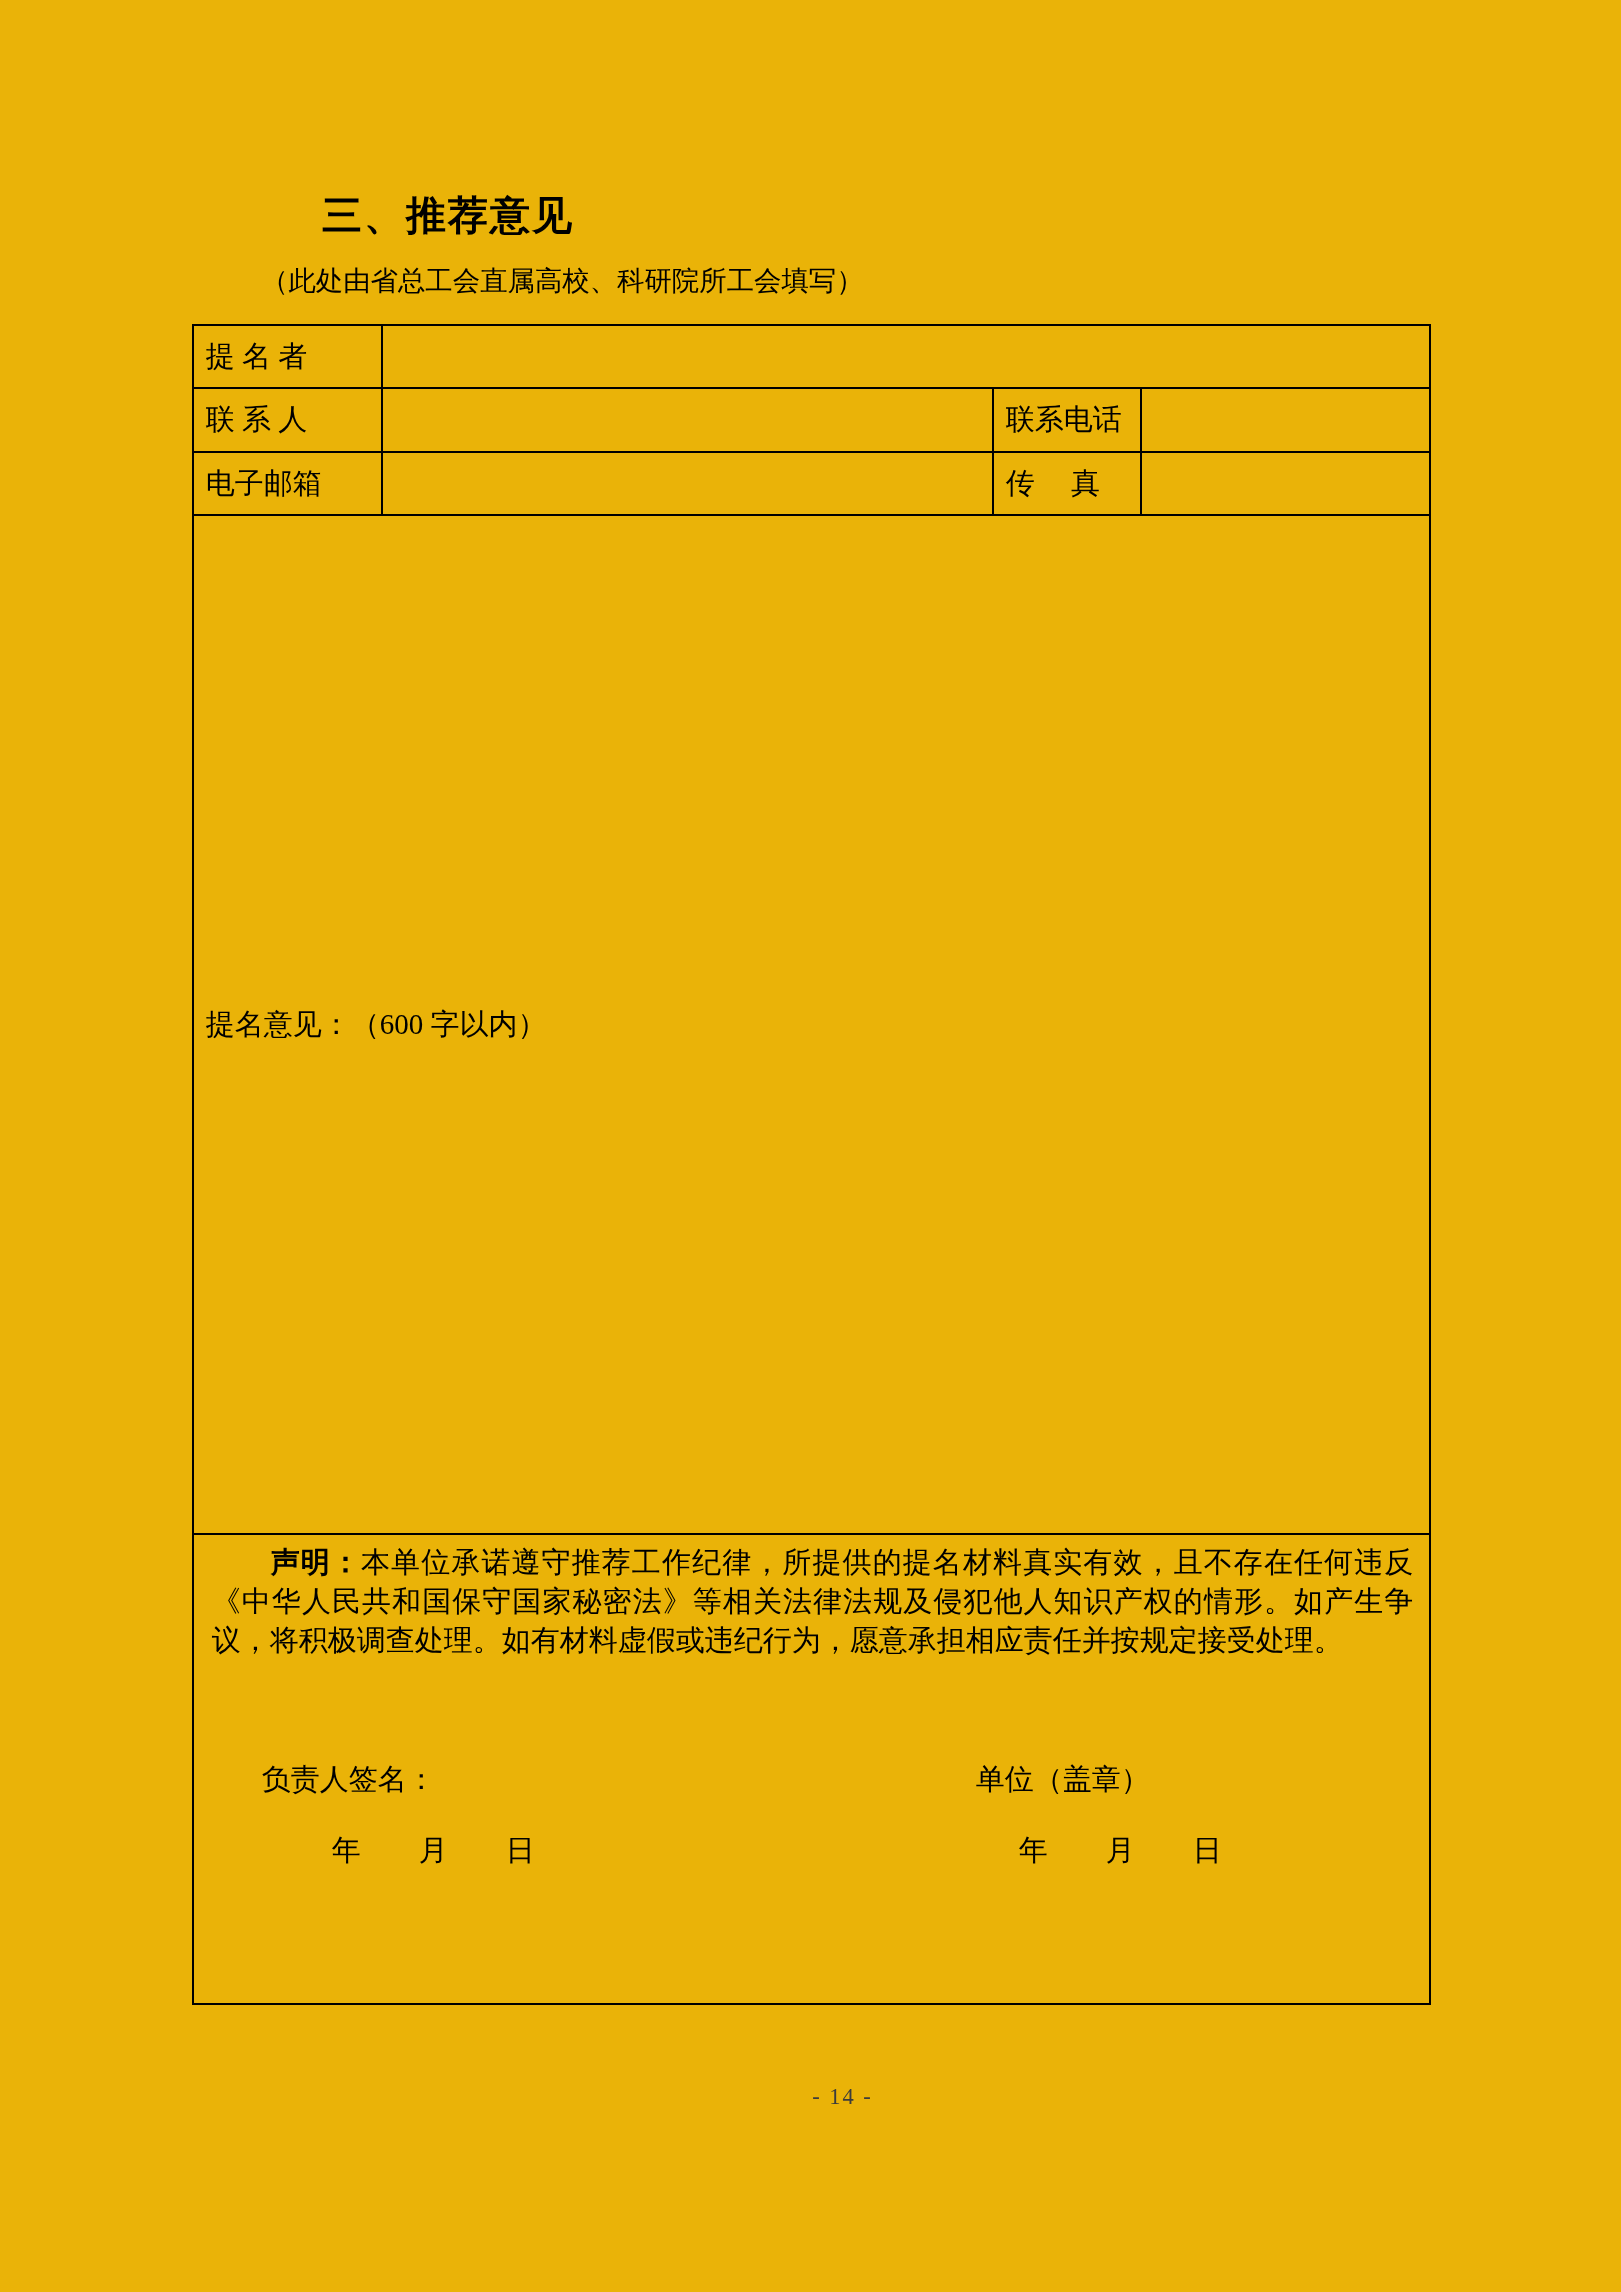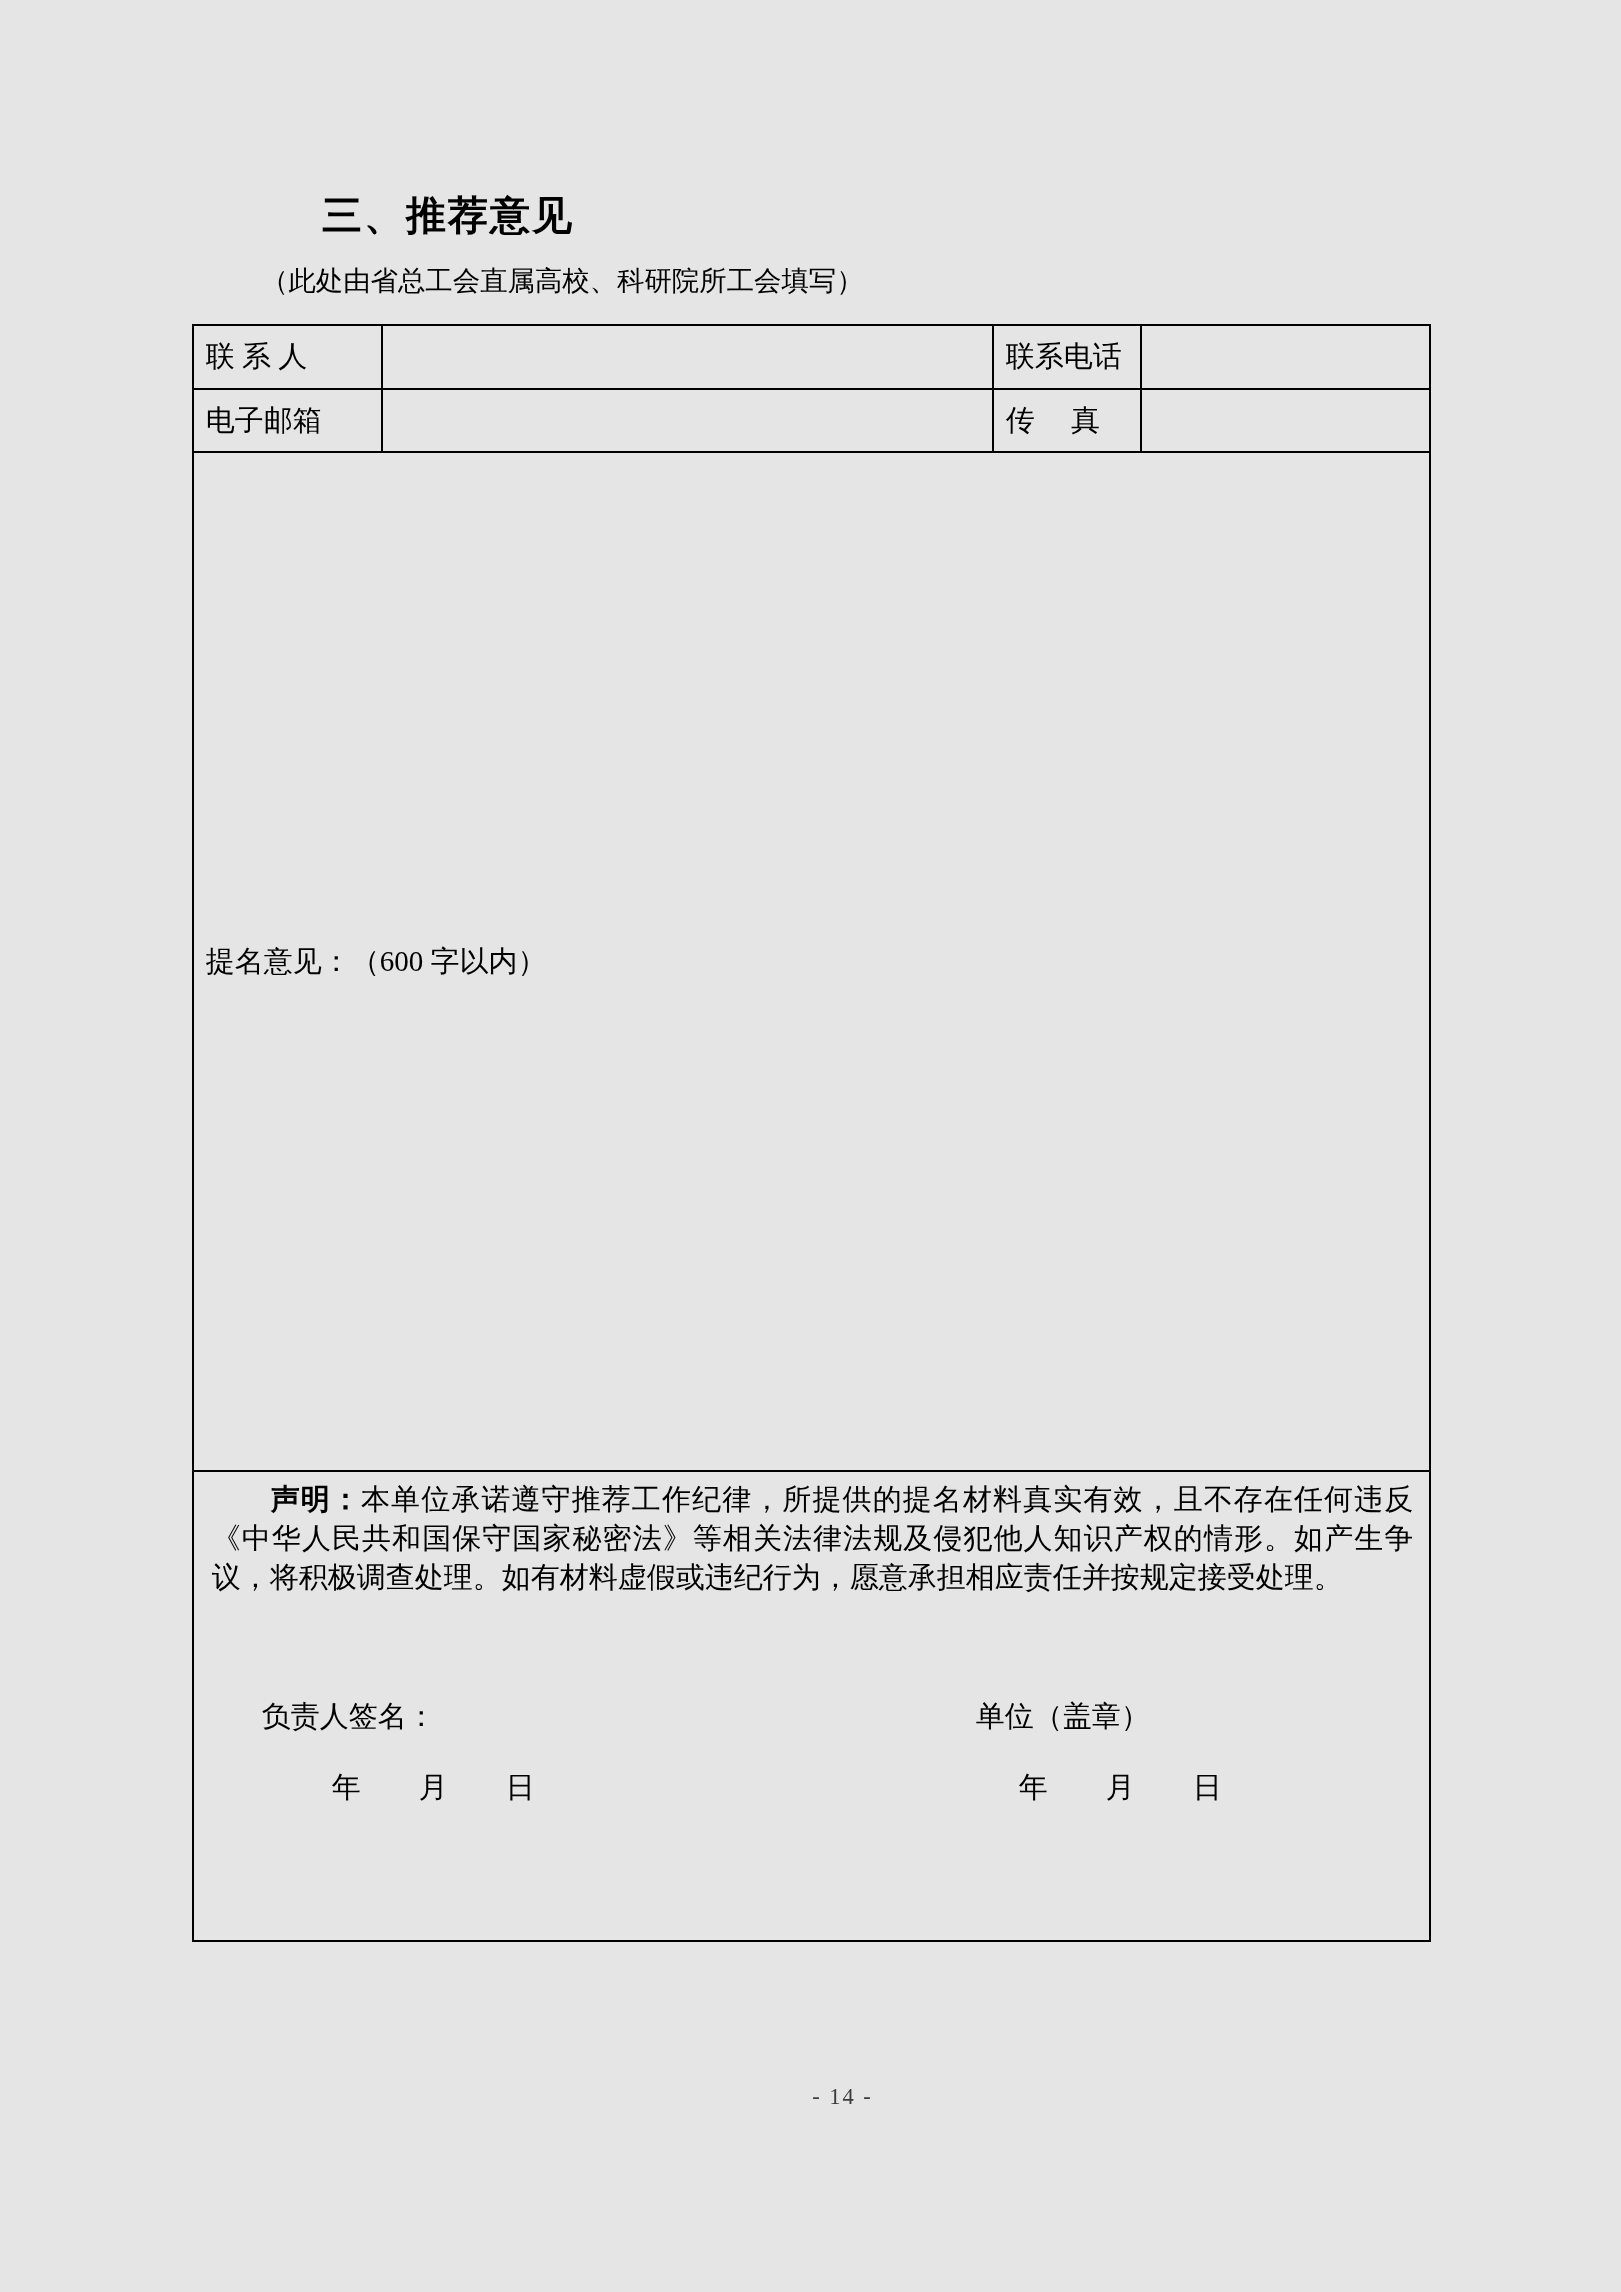--- a/index.html
+++ b/index.html
@@ -1,21 +1,21 @@
 <!DOCTYPE html>
 <html><head>
 <meta charset="utf-8">
 <style>
   * { margin: 0; padding: 0; box-sizing: border-box; }
   html, body { background: #ffffff; }
   .page {
     position: relative;
     width: 1621px;
     height: 2293px;
-    background: #e5e5e5;
+    background: #eab308;
     color: #000000;
     font-family: "Liberation Serif", "DejaVu Serif", serif;
     overflow: hidden;
   }
   .doc-title {
     position: absolute;
     left: 322px;
     top: 192px;
     font-family: "Liberation Sans", "DejaVu Sans", sans-serif;
     font-weight: 700;
@@ -100,20 +100,24 @@
   <div class="doc-subtitle">（此处由省总工会直属高校、科研院所工会填写）</div>
 
   <table class="form">
     <colgroup>
       <col style="width:189px">
       <col style="width:611px">
       <col style="width:148px">
       <col style="width:289px">
     </colgroup>
     <tbody>
+      <tr style="height:63px">
+        <td class="label-cell">提 名 者</td>
+        <td colspan="3"></td>
+      </tr>
       <tr style="height:64px">
         <td class="label-cell">联 系 人</td>
         <td></td>
         <td class="label-cell">联系电话</td>
         <td></td>
       </tr>
       <tr style="height:63px">
         <td class="label-cell">电子邮箱</td>
         <td></td>
         <td class="label-cell">传　 真</td>

